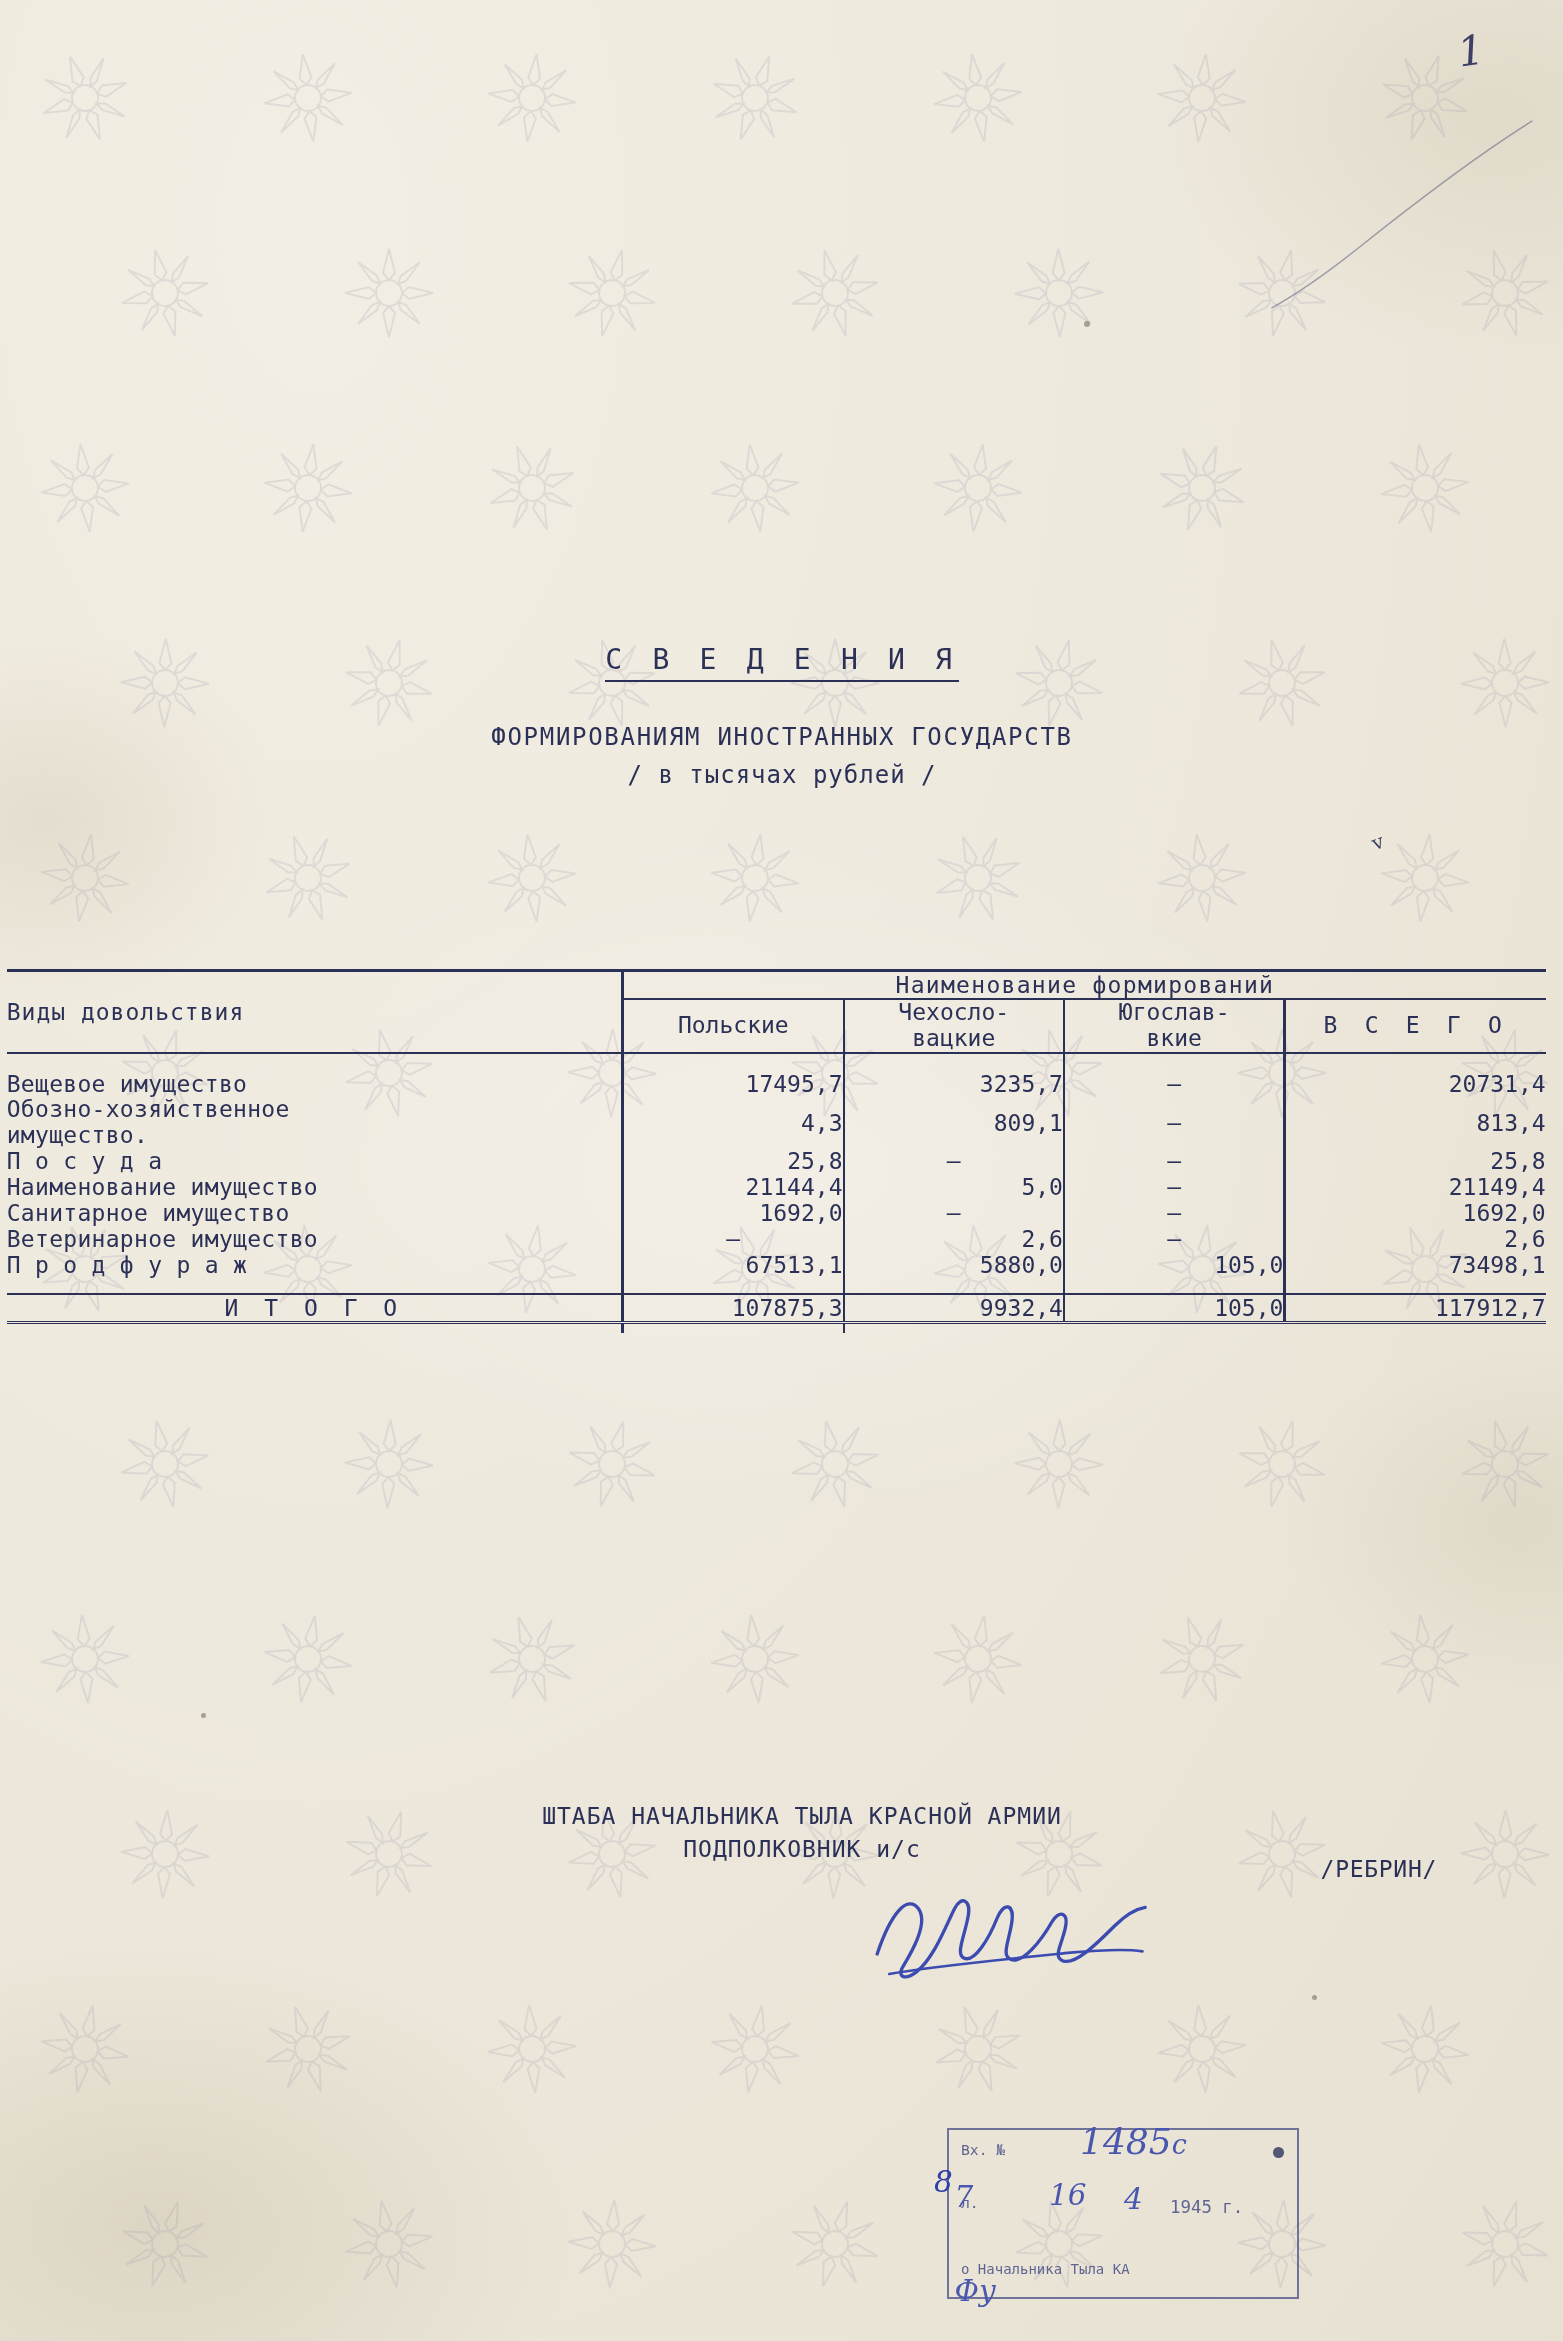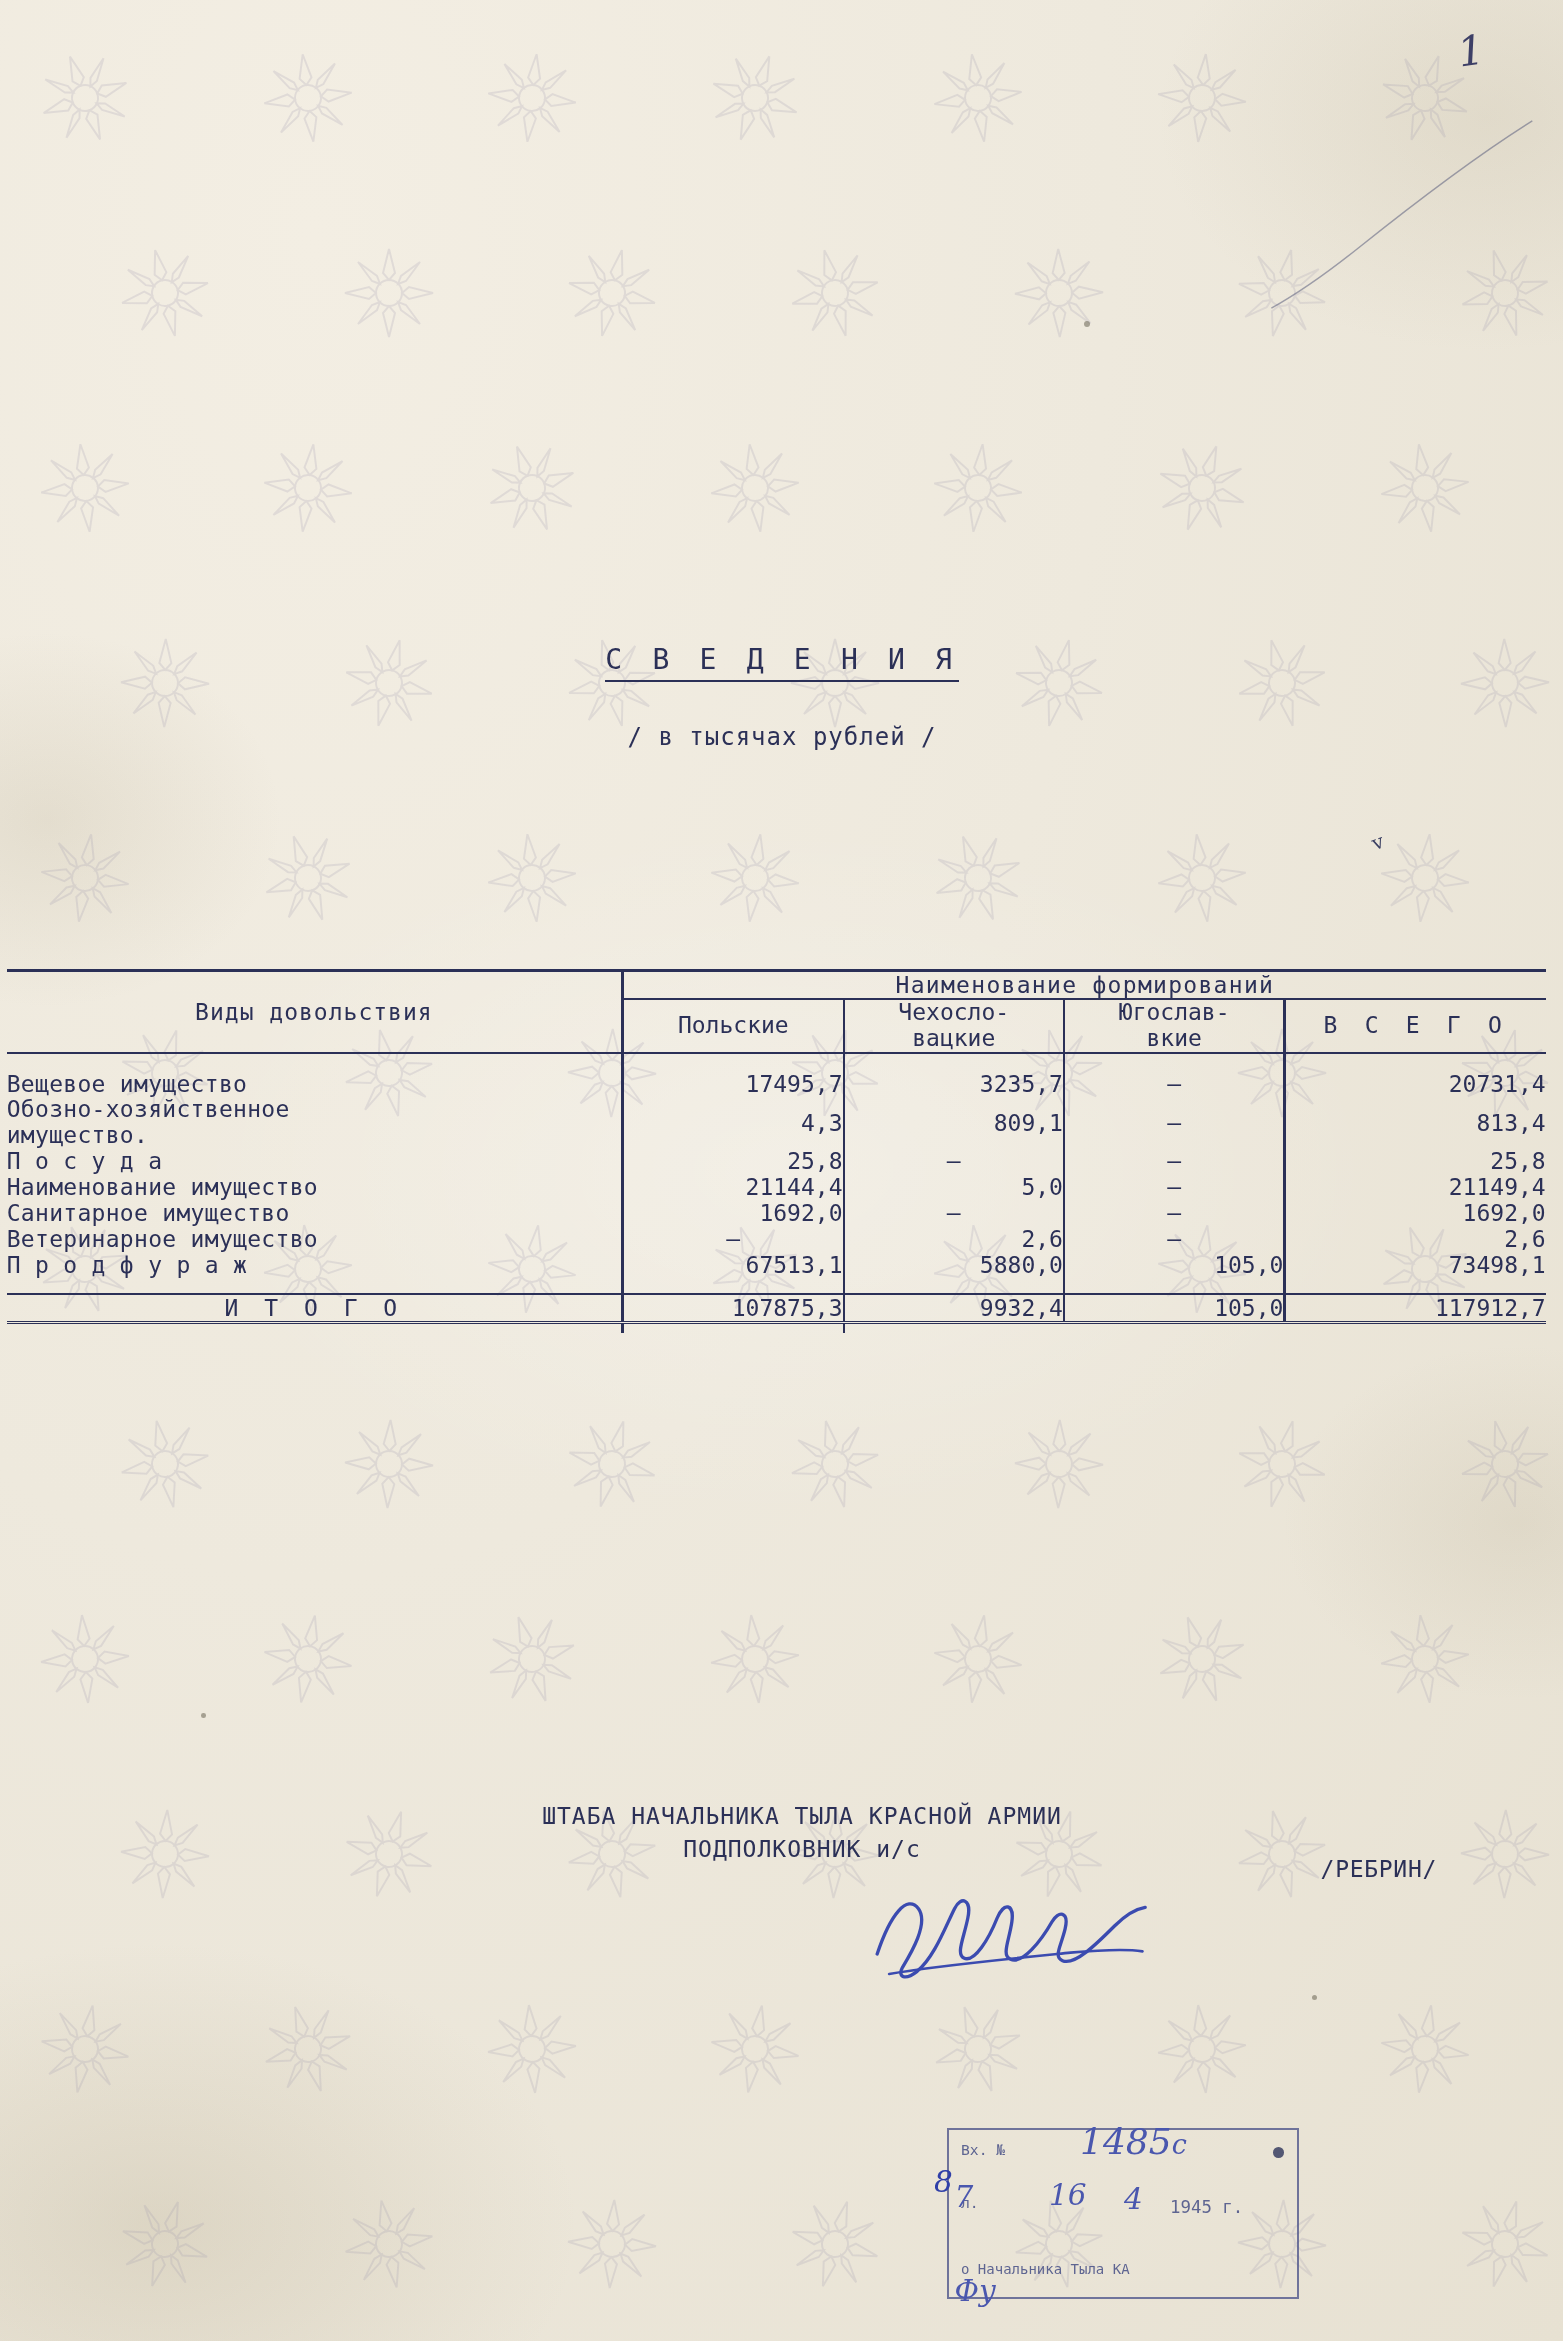--- a/index.html
+++ b/index.html
@@ -126,21 +126,20 @@
     text-align: center;
     letter-spacing: 1.3px;
     padding: 8px 0 9.4px;
   }
   .hdr-sub {
     text-align: center;
     line-height: 1.18;
     padding: 8px 5.4px 10.7px;
   }
   .hdr-kind {
-    text-align: center;
     letter-spacing: 1px;
   }
   .vsego { letter-spacing: 6.7px; text-align: center; }
   .rowlabel { letter-spacing: 0.3px; }
   .two-line { line-height: 1.12; }
   .itogo {
     letter-spacing: 6px;
     text-align: center;
   }
   .numcell { padding-right: 17.4px; }
@@ -1526,20 +1525,21 @@
 
   <div class="tiny-mark">v</div>
 
   <div class="speck" style="left:1084px; top:321px; width:6px; height:6px;"></div>
   <div class="speck" style="left:201px; top:1713px; width:4.7px; height:4.7px;"></div>
   <div class="speck" style="left:1312px; top:1995px; width:5.4px; height:5.4px;"></div>
 
   <div class="title-block">
     <div class="svedeniya">С В Е Д Е Н И Я</div>
     <div class="subtitle">
+      <div>ФОРМИРОВАНИЯМ ИНОСТРАННЫХ ГОСУДАРСТВ</div>
       <div class="l4">/ в тысячах рублей /</div>
     </div>
   </div>
 
   <div class="table-wrap">
     <table class="sved">
 
       <tbody>
           <tr>
         <td class="cell c-kind hdr-top-rule" rowspan="2" style="vertical-align:middle;">

